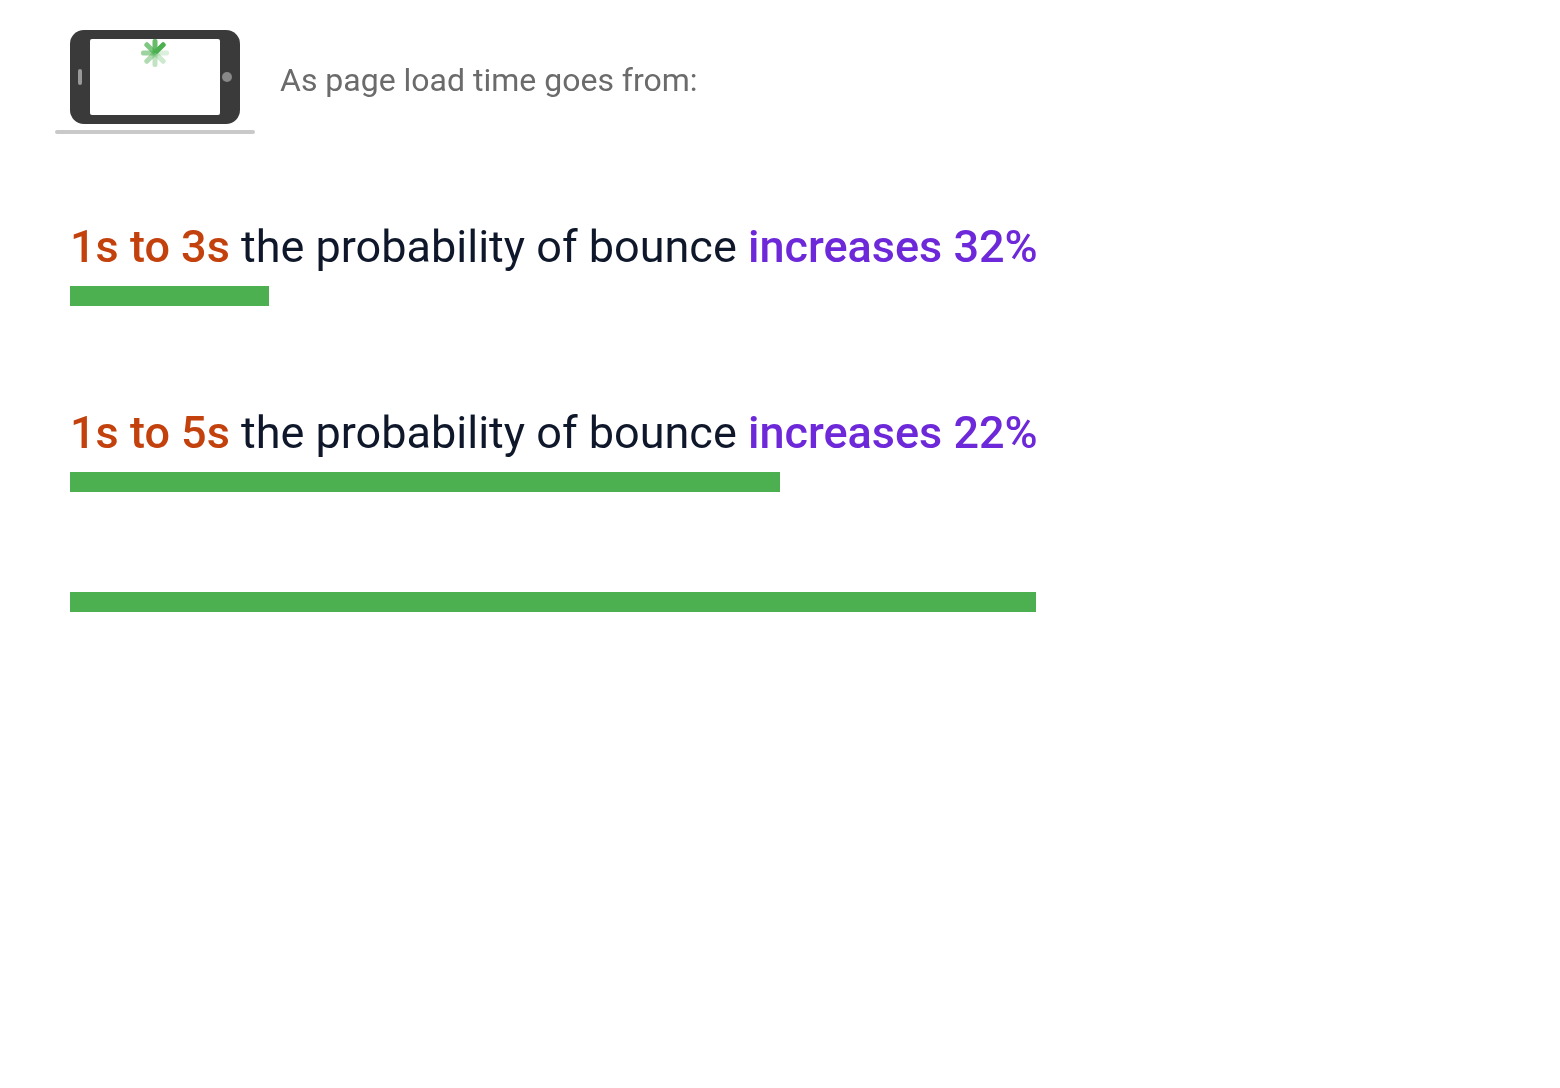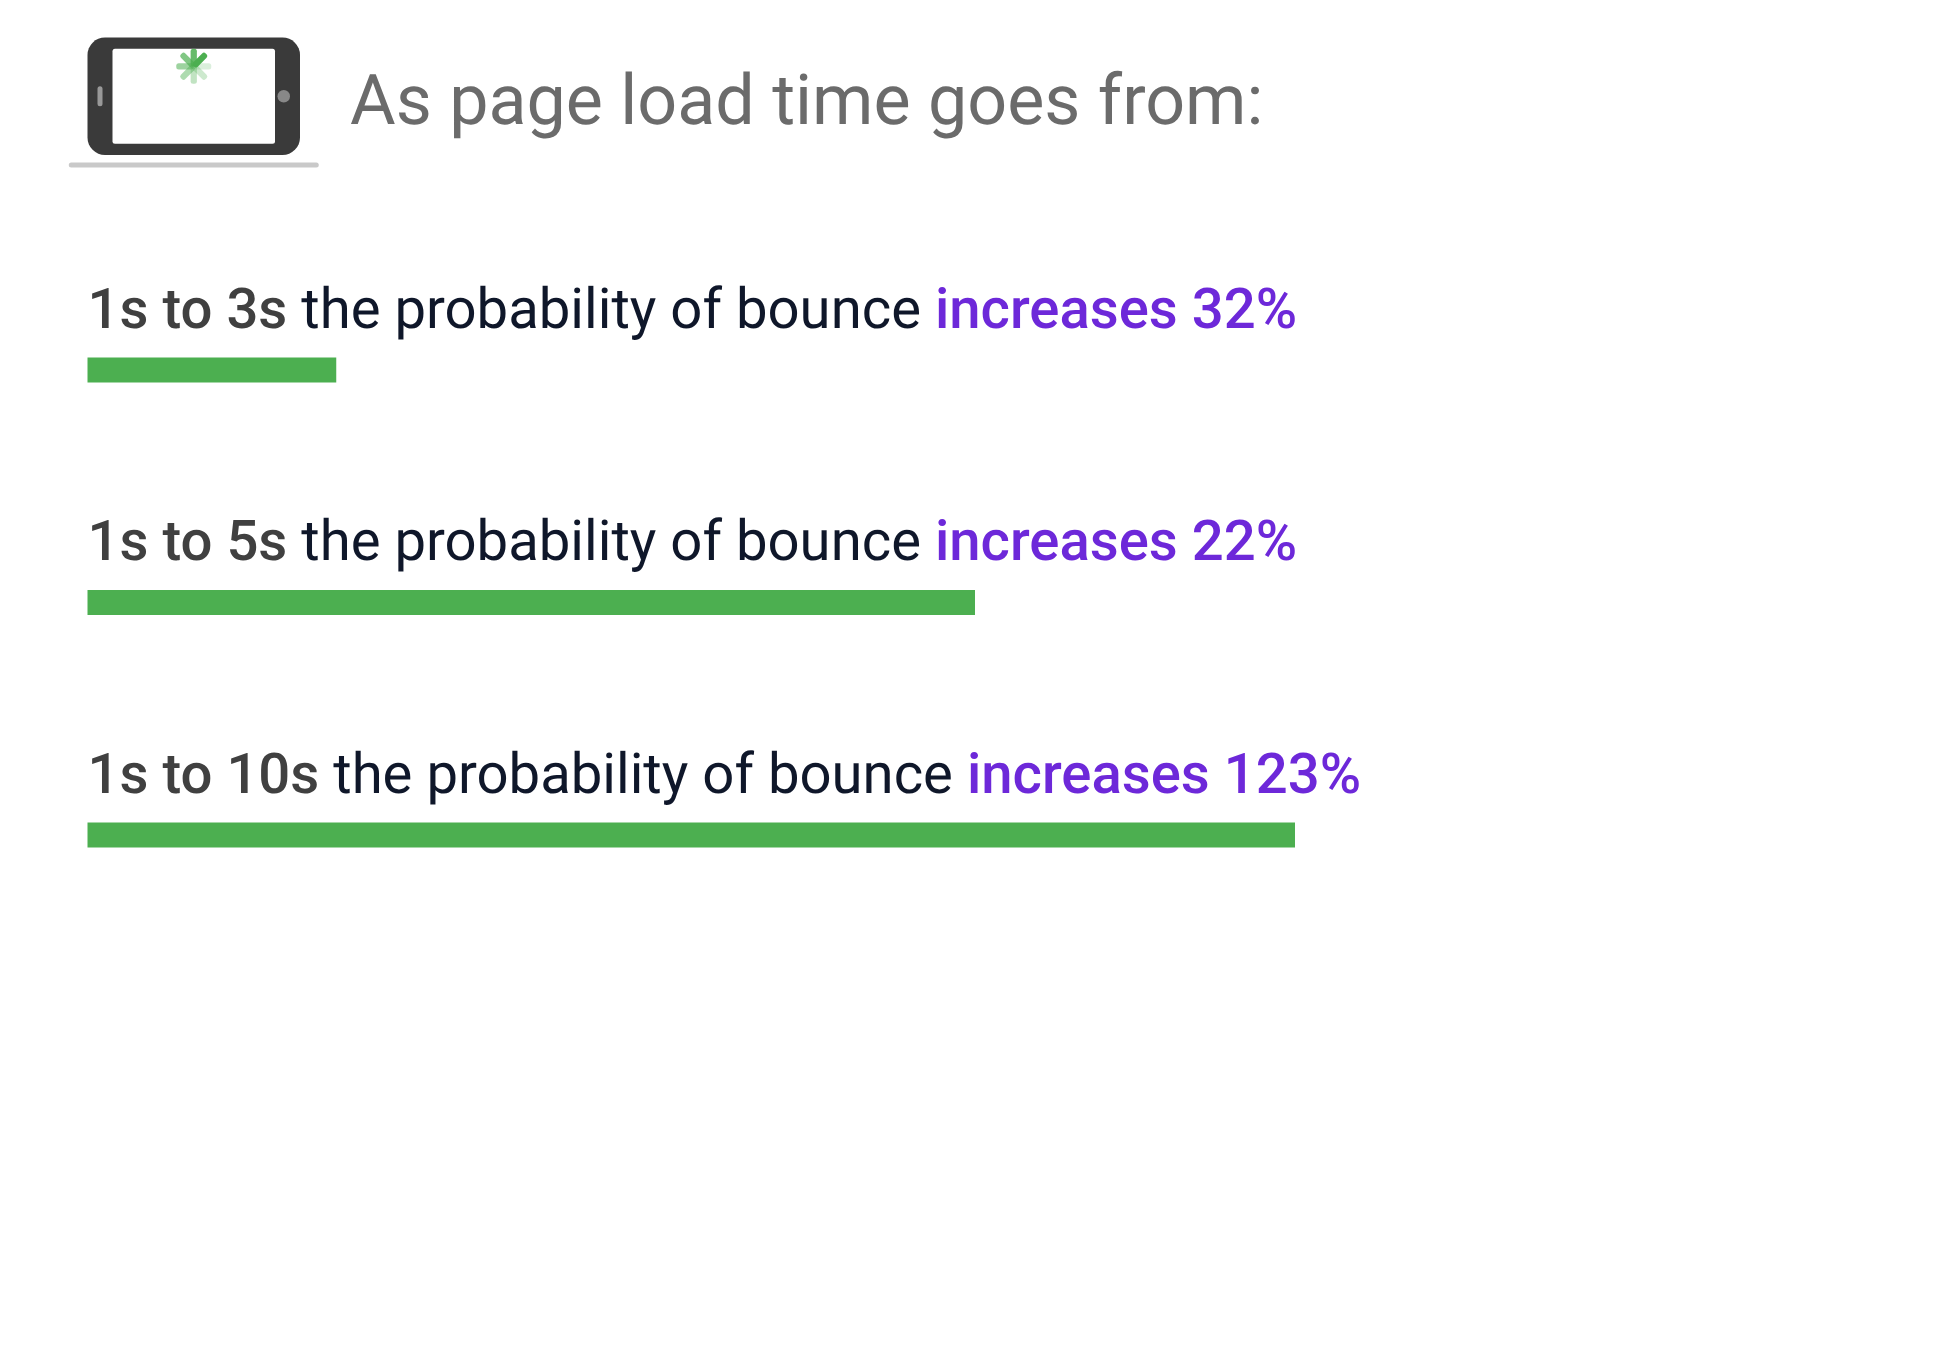--- a/index.html
+++ b/index.html
@@ -84,42 +84,42 @@
       position: absolute;
       width: 5px;
       height: 14px;
       background: #4caf50;
       border-radius: 2px;
       left: 50%;
       top: 50%;
       transform-origin: center 0;
     }
     .title {
-      font-size: 56px;
+      font-size: 32px;
       color: #6b6b6b;
       font-weight: 400;
     }
     .rows {
       display: flex;
       flex-direction: column;
       gap: 100px;
     }
     .row {
       display: flex;
       flex-direction: column;
       gap: 12px;
     }
     .row-text {
       font-size: 45px;
       font-weight: 400;
       color: #6b6b6b;
       line-height: 1.2;
     }
     .range {
-      color: #404040;
+      color: #c2410c;
       font-weight: 500;
     }
     .middle {
       color: #0f172a;
       font-weight: 400;
     }
     .increase {
       color: #6d28d9;
       font-weight: 500;
     }
@@ -174,21 +174,18 @@
     <div class="row-text">
       <span class="range">1s to 5s</span><span class="middle">  the probability of bounce </span><span class="increase">increases 22%</span>
     </div>
     <div class="bar-track">
       <div class="bar-fill" style="width: 50%;"></div>
     </div>
   </div>
 
 
   <div class="row">
-    <div class="row-text">
-      <span class="range">1s to 10s</span><span class="middle">  the probability of bounce </span><span class="increase">increases 123%</span>
-    </div>
     <div class="bar-track">
       <div class="bar-fill" style="width: 68%;"></div>
     </div>
   </div>
 
 </div>
 
 </body></html>

